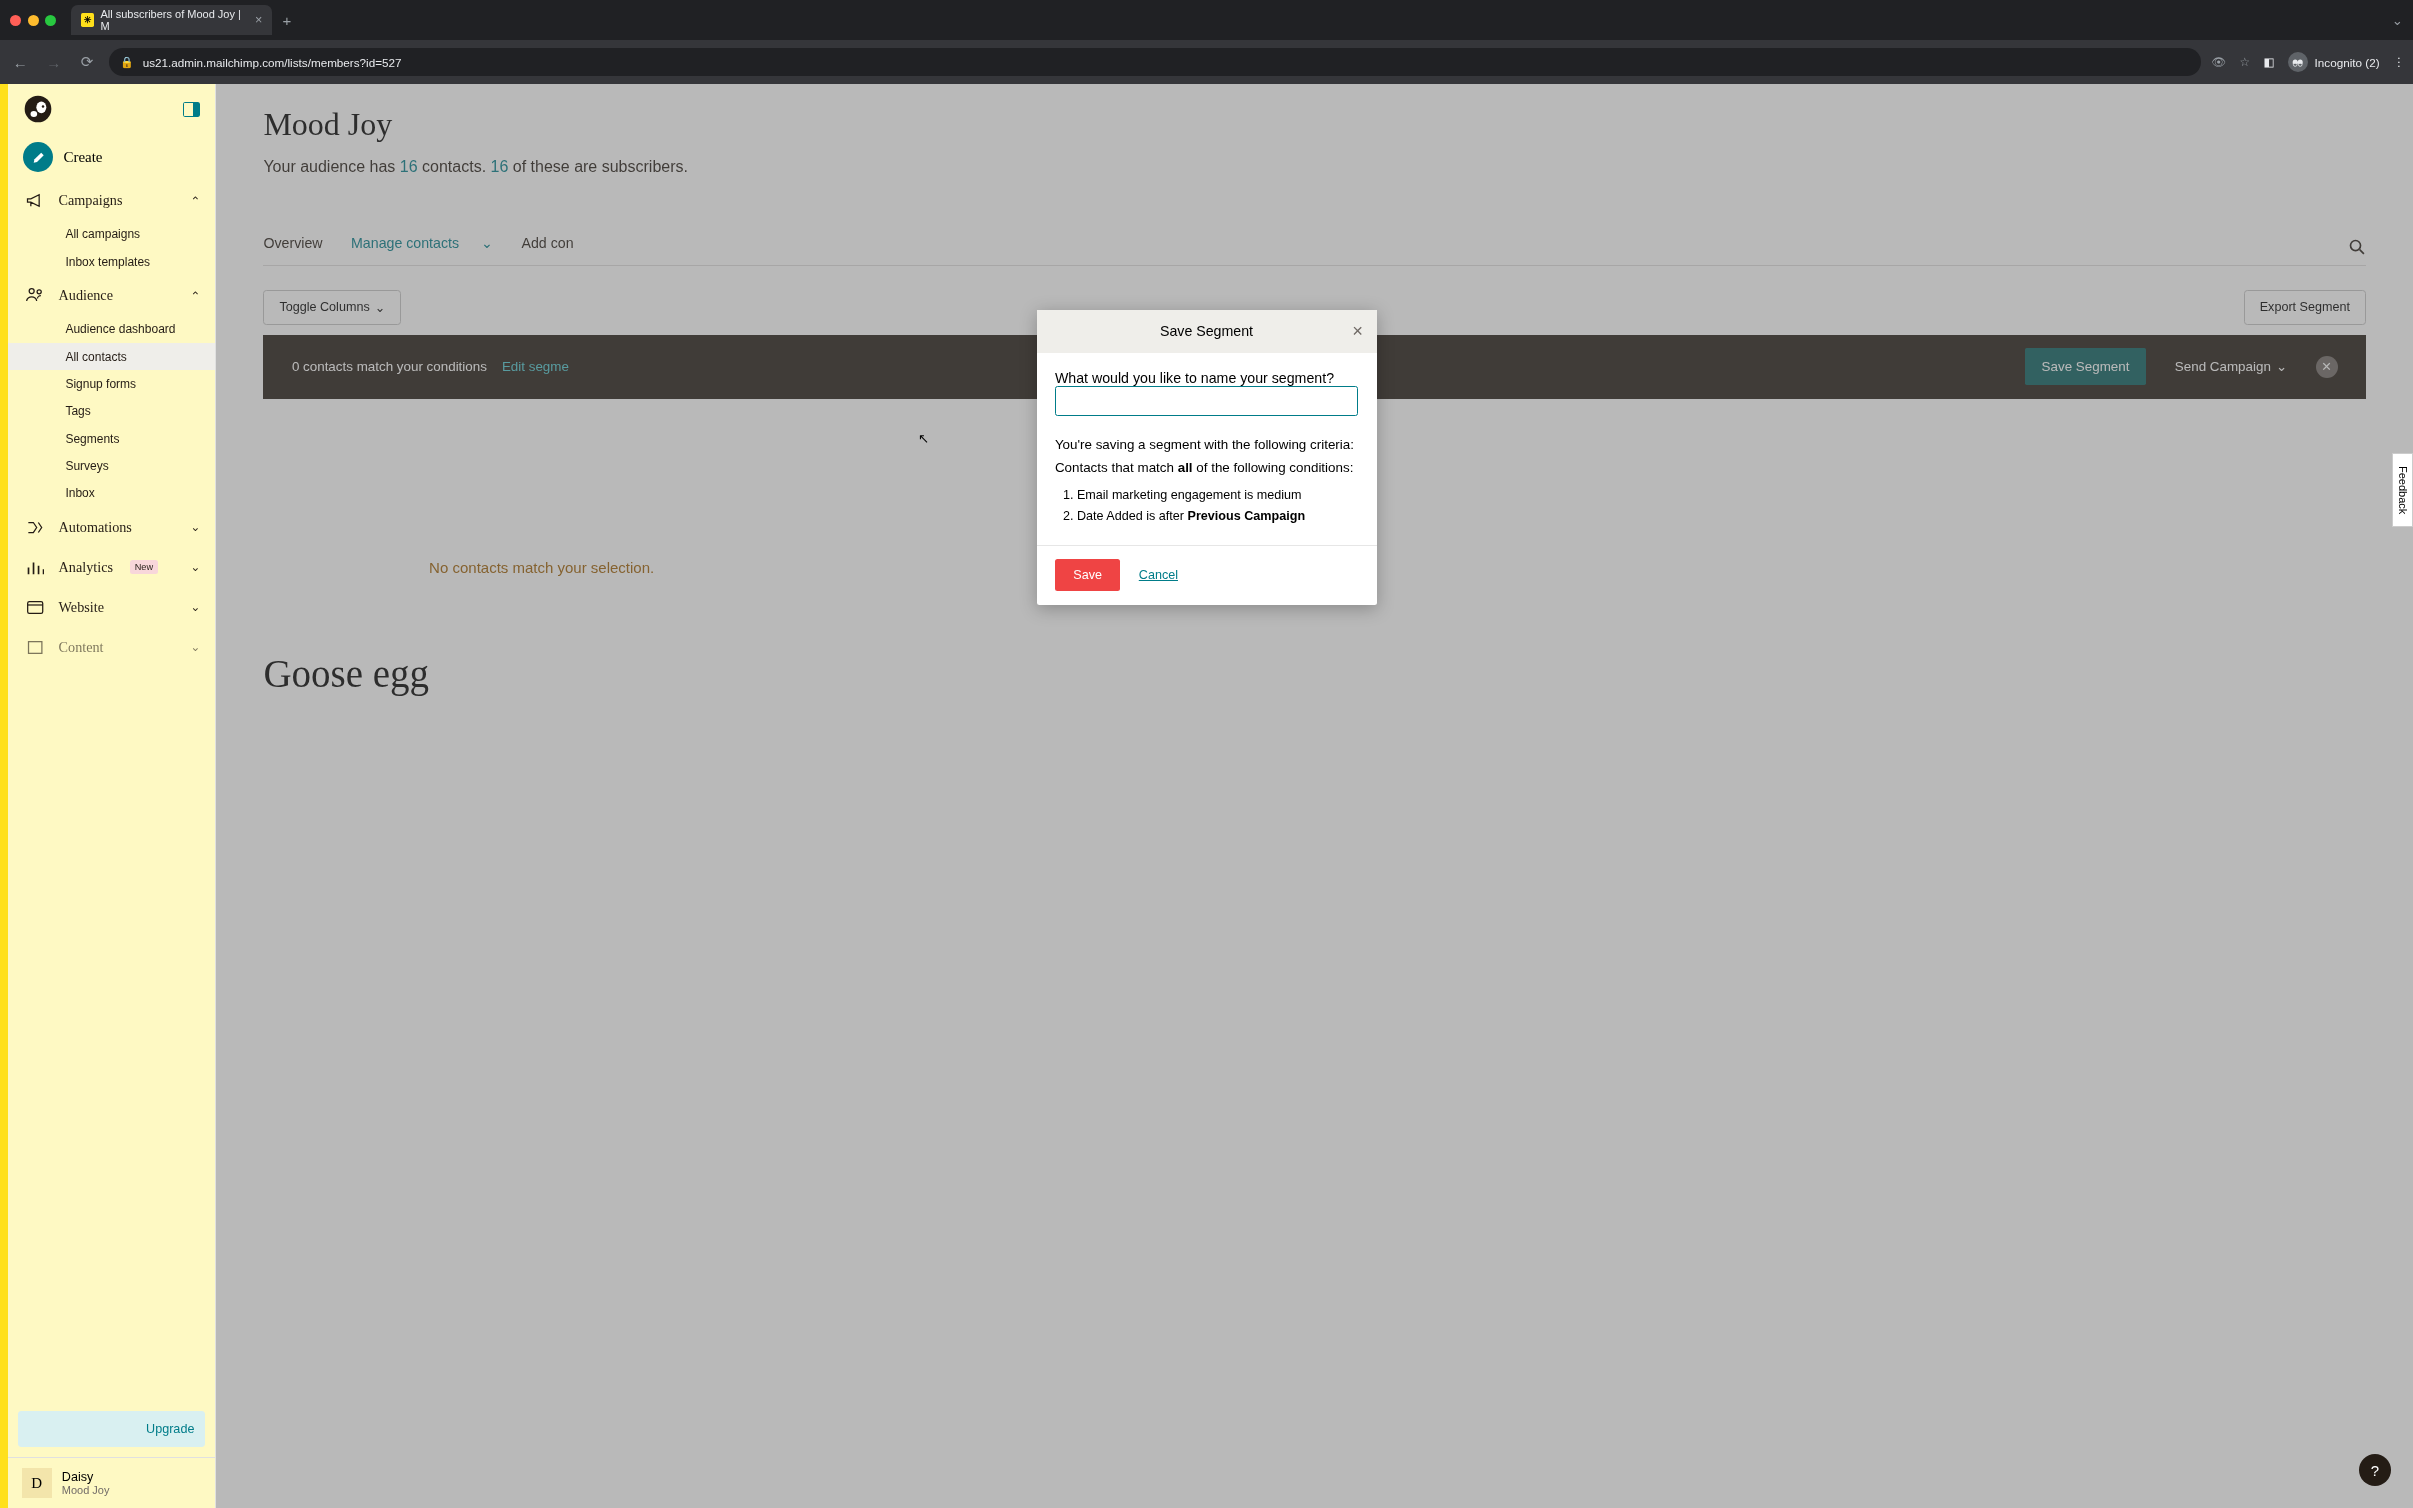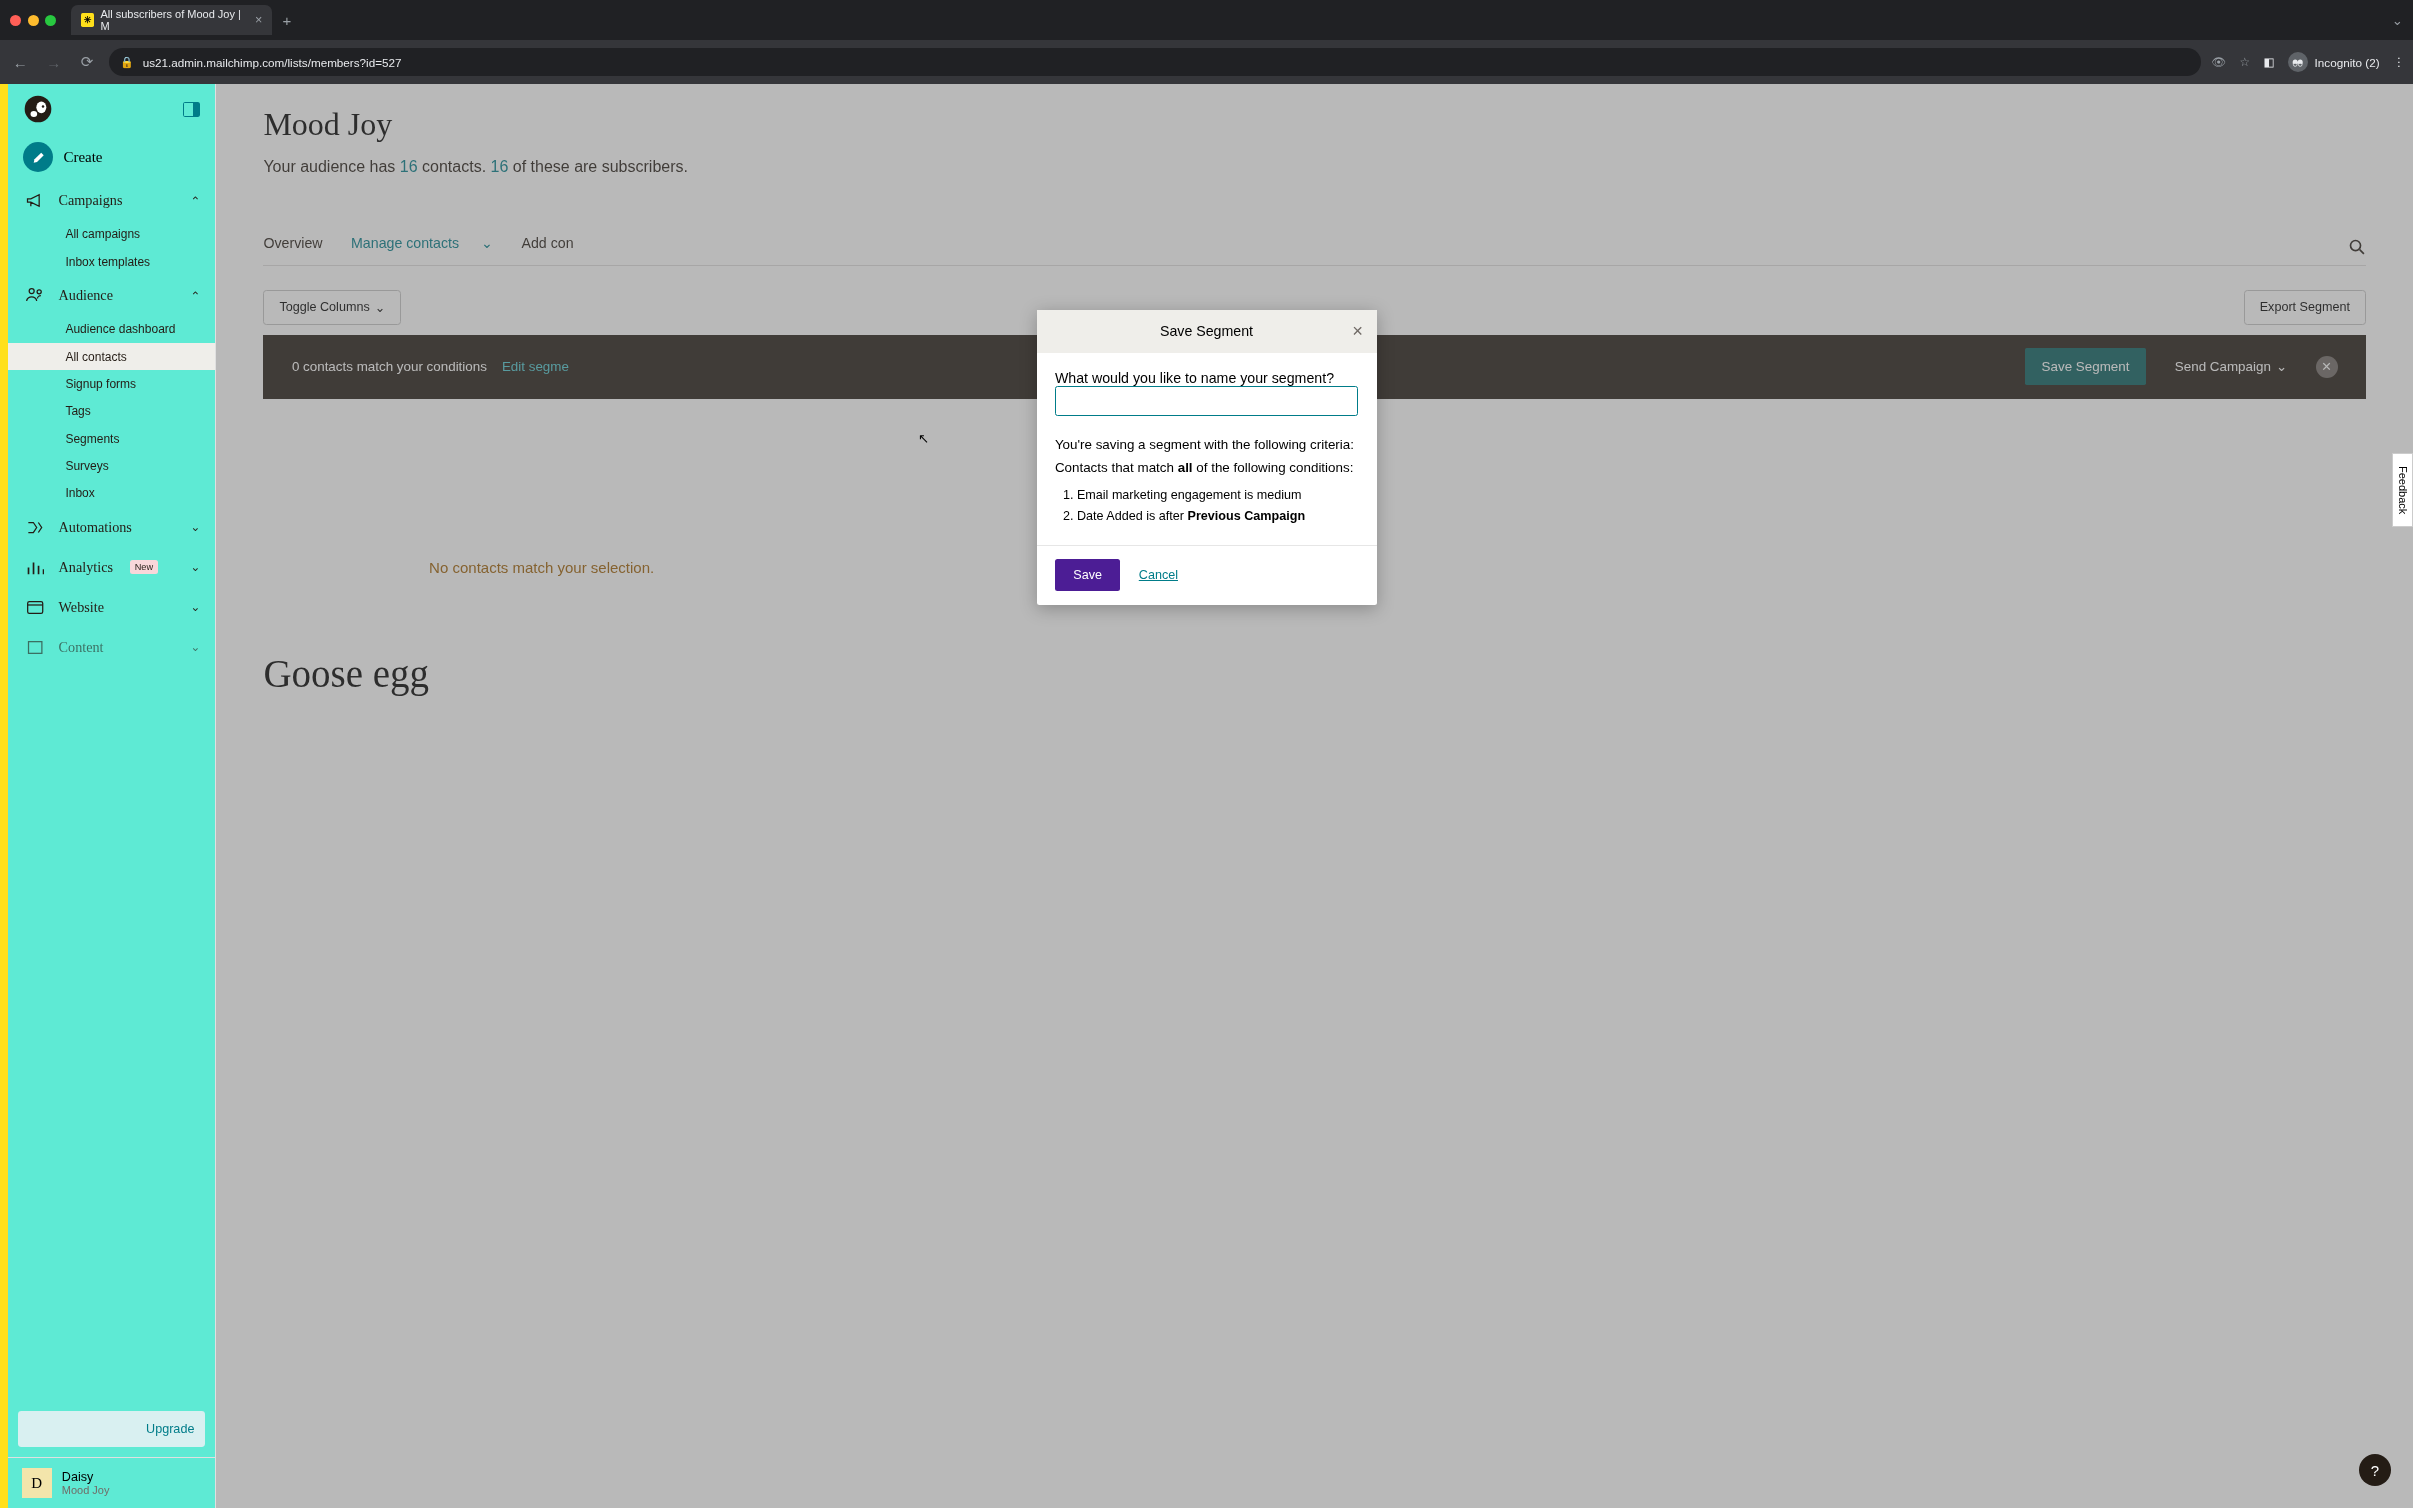--- a/index.html
+++ b/index.html
@@ -22,21 +22,21 @@
 .navicon.disabled{color:#5f6368}
 .urlbar{flex:1;background:#202124;border-radius:17px;height:28.5px;display:flex;align-items:center;padding:0 11.7px;color:#e8eaed;font-size:11.7px;gap:8.4px}
 .lock{color:#9aa0a6;font-size:11px}
 .right-icons{display:flex;align-items:center;gap:13.4px;color:#e8eaed;font-size:11.7px}
 .incognito-badge{display:flex;align-items:center;gap:6.7px}
 .incognito-icon{width:20px;height:20px;background:#5f6368;border-radius:50%;display:flex;align-items:center;justify-content:center}
 
 
 .app{flex:1;display:flex;background:#fff;position:relative}
 .yellowbar{width:8.4px;background:#ffe01b}
-.sidebar{width:208px;background:#5eead4;border-right:0.8px solid #e0e0e0;display:flex;flex-direction:column;overflow:hidden}
+.sidebar{width:208px;background:#fef9c3;border-right:0.8px solid #e0e0e0;display:flex;flex-direction:column;overflow:hidden}
 .logo-row{height:50px;display:flex;align-items:center;justify-content:space-between;padding:0 15px}
 .freddie{width:30px;height:30px}
 .panel-toggle{width:17px;height:15px;border:1.7px solid #007c89;border-radius:1.7px;position:relative}
 .panel-toggle::after{content:"";position:absolute;right:0;top:0;bottom:0;width:6.7px;background:#007c89}
 
 .create-btn{display:flex;align-items:center;gap:10px;padding:8.4px 15px;font-size:15px}
 .create-circle{width:30px;height:30px;border-radius:50%;background:#007c89;display:flex;align-items:center;justify-content:center;color:#fff}
 
 .nav{flex:1;overflow-y:auto}
 .nav-item{display:flex;align-items:center;padding:10px 15px;gap:11.7px;font-size:14.2px;color:#241c15;cursor:pointer}
@@ -85,21 +85,21 @@
 
 .modal{position:absolute;left:50%;top:226px;transform:translateX(-50%);width:340px;background:#fff;border-radius:2.5px;box-shadow:0 3.4px 17px rgba(0,0,0,0.25);z-index:10}
 .modal-header{background:#efeeea;padding:13.4px 17px;display:flex;align-items:center;justify-content:center;position:relative;font-size:14.2px;font-weight:500}
 .modal-header .mclose{position:absolute;right:13.4px;font-size:18.4px;color:#716b67;cursor:pointer}
 .modal-body{padding:17px 18.4px}
 .modal-body .q{font-size:14.2px;font-weight:400;}
 .modal-body input.seg-name{width:100%;border:1.7px solid #007c89;border-radius:2.5px;height:30px;padding:0 6.7px;font-size:12.6px;outline:none}
 .criteria{font-size:13.4px;margin-top:18.4px;line-height:1.7}
 .criteria ol{margin-left:22px;margin-top:5px;font-size:12.6px}
 .modal-footer{border-top:0.8px solid #e6e6e6;padding:13.4px 18.4px;display:flex;align-items:center;gap:18.4px}
-.btn-save{background:#4c1d95;color:#fff;padding:9.2px 18.4px;border:none;border-radius:2.5px;font-size:12.6px}
+.btn-save{background:#ef4444;color:#fff;padding:9.2px 18.4px;border:none;border-radius:2.5px;font-size:12.6px}
 .btn-cancel{color:#007c89;text-decoration:underline;font-size:12.6px;background:none;border:none}
 
 .feedback-tab{position:absolute;right:0;top:369px;background:#fff;border:0.8px solid #ccc;padding:11.7px 3.4px;writing-mode:vertical-rl;font-size:11px;z-index:5}
 .help-fab{position:absolute;right:22px;bottom:22px;width:32px;height:32px;border-radius:50%;background:#241c15;color:#fff;display:flex;align-items:center;justify-content:center;font-size:15px;z-index:5}
 
 .cursor{position:absolute;left:918px;top:347px;z-index:20;font-size:13.4px;color:#000;pointer-events:none}
 
 svg{display:block}
 </style>
 </head>

